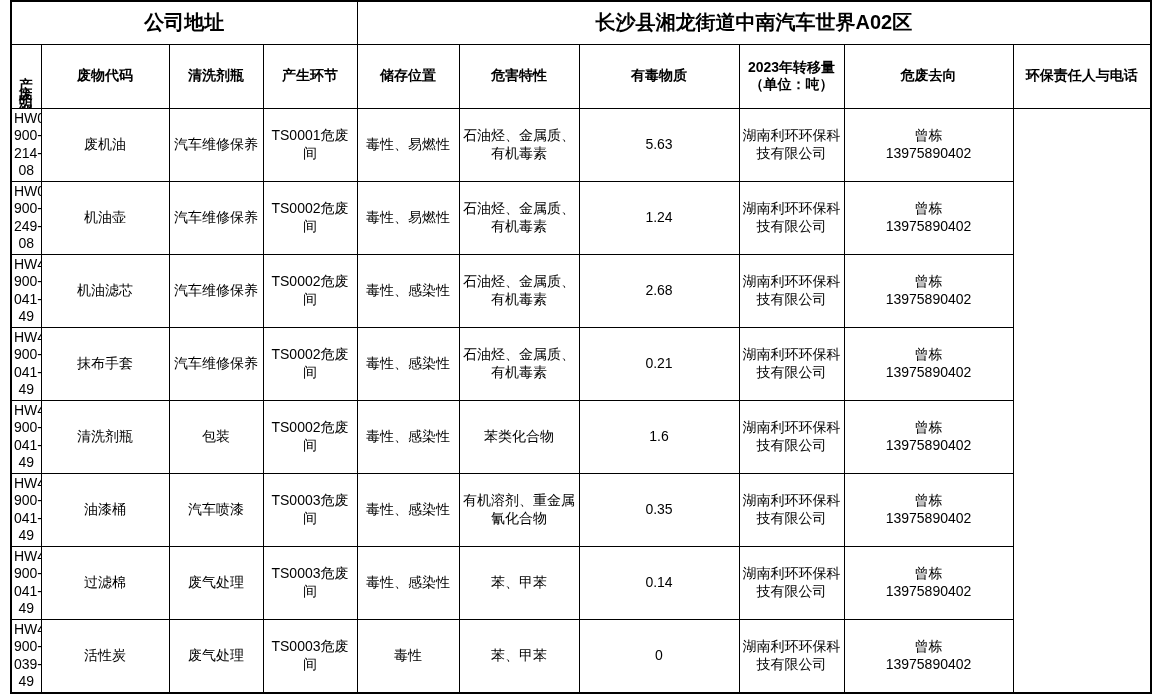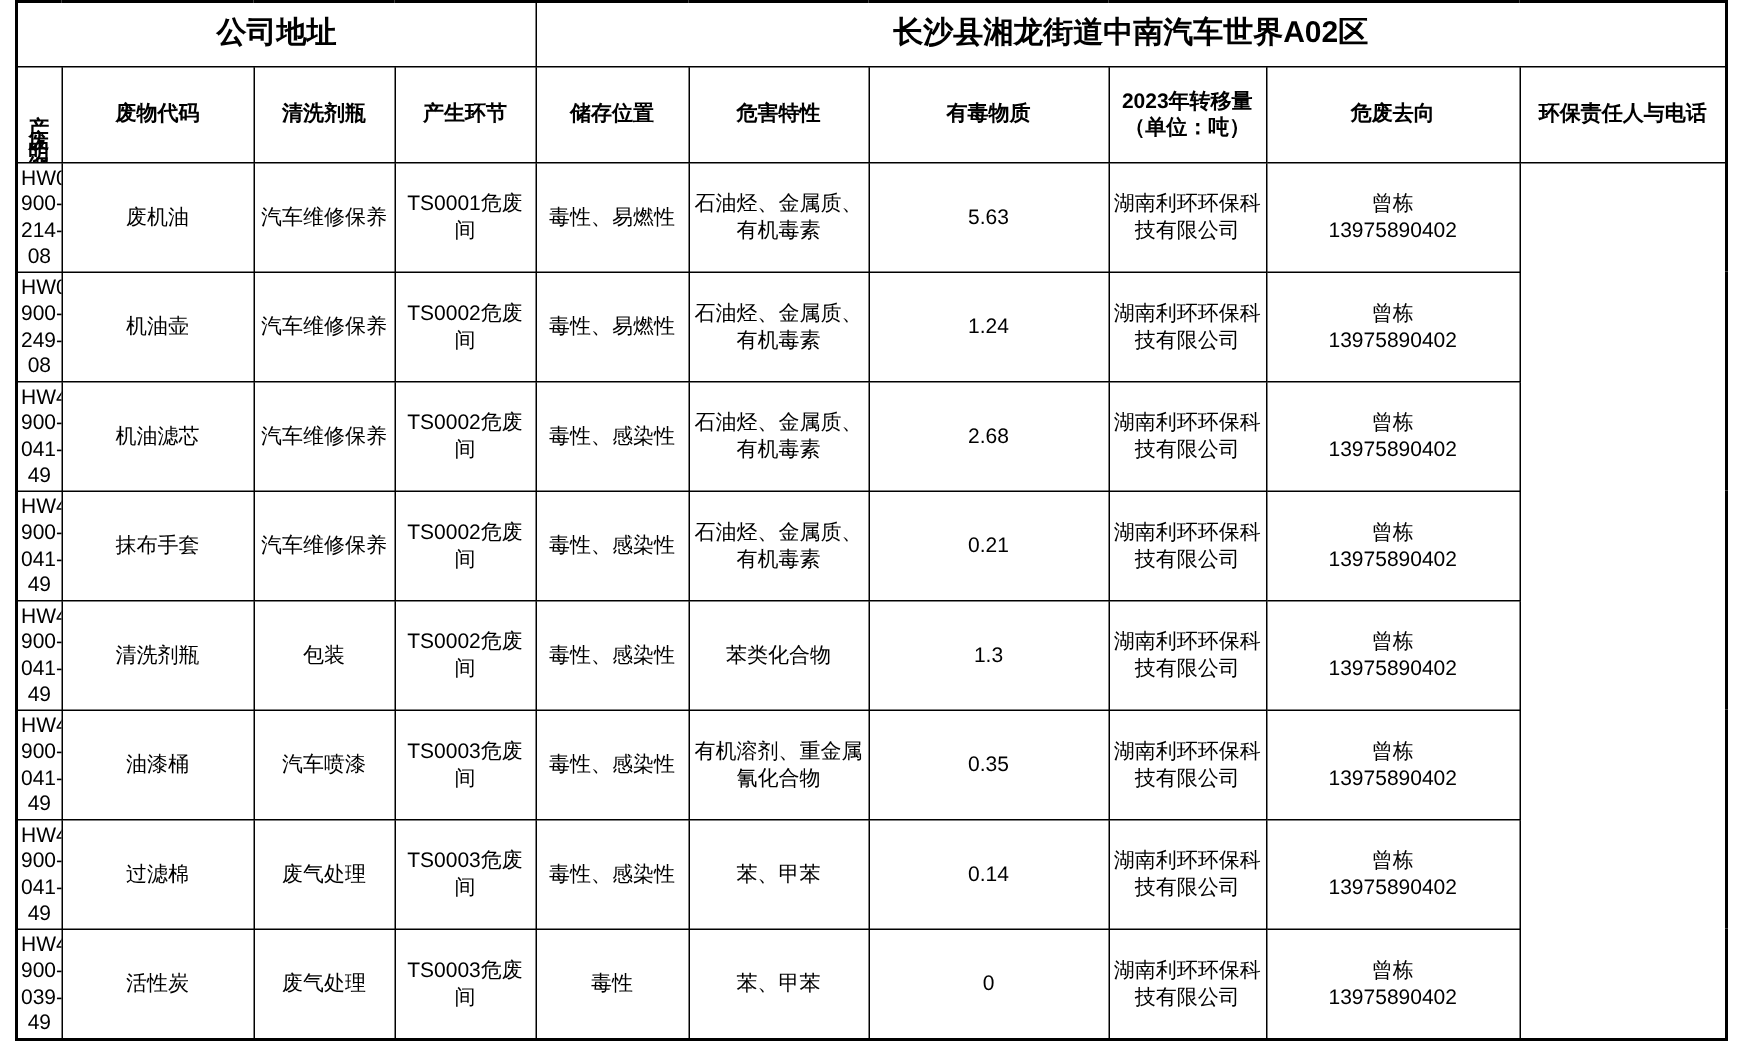--- a/index.html
+++ b/index.html
@@ -152,21 +152,21 @@
           <td class="cell-contact">曾栋
 13975890402</td>
         </tr>
         <tr class="data-row">
           <td class="cell-code">HW49-900-041-49</td>
           <td class="cell-name">清洗剂瓶</td>
           <td class="cell-stage">包装</td>
           <td class="cell-storage">TS0002危废间</td>
           <td class="cell-hazard">毒性、感染性</td>
           <td class="cell-toxins">苯类化合物</td>
-          <td class="cell-amount">1.3</td>
+          <td class="cell-amount">1.6</td>
           <td class="cell-destination">湖南利环环保科技有限公司</td>
           <td class="cell-contact">曾栋
 13975890402</td>
         </tr>
         <tr class="data-row">
           <td class="cell-code">HW49-900-041-49</td>
           <td class="cell-name">油漆桶</td>
           <td class="cell-stage">汽车喷漆</td>
           <td class="cell-storage">TS0003危废间</td>
           <td class="cell-hazard">毒性、感染性</td>

